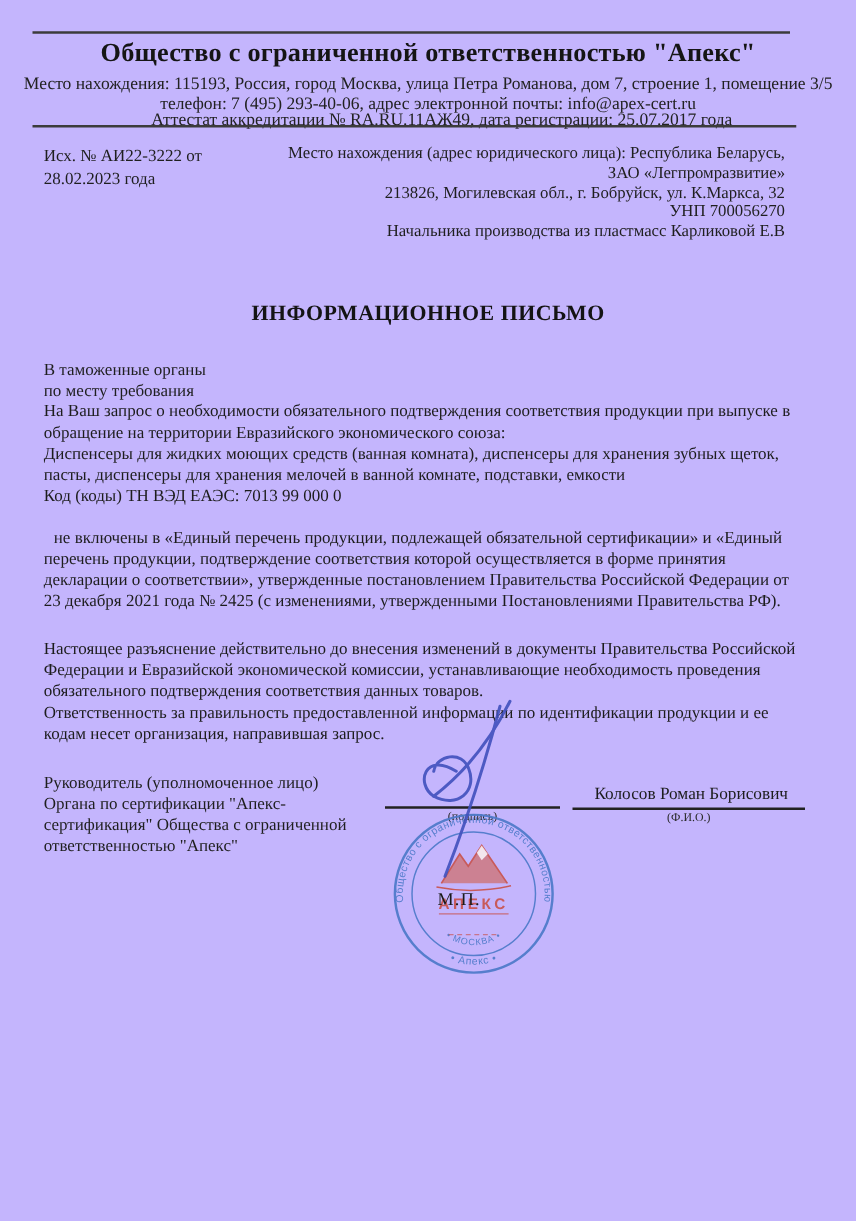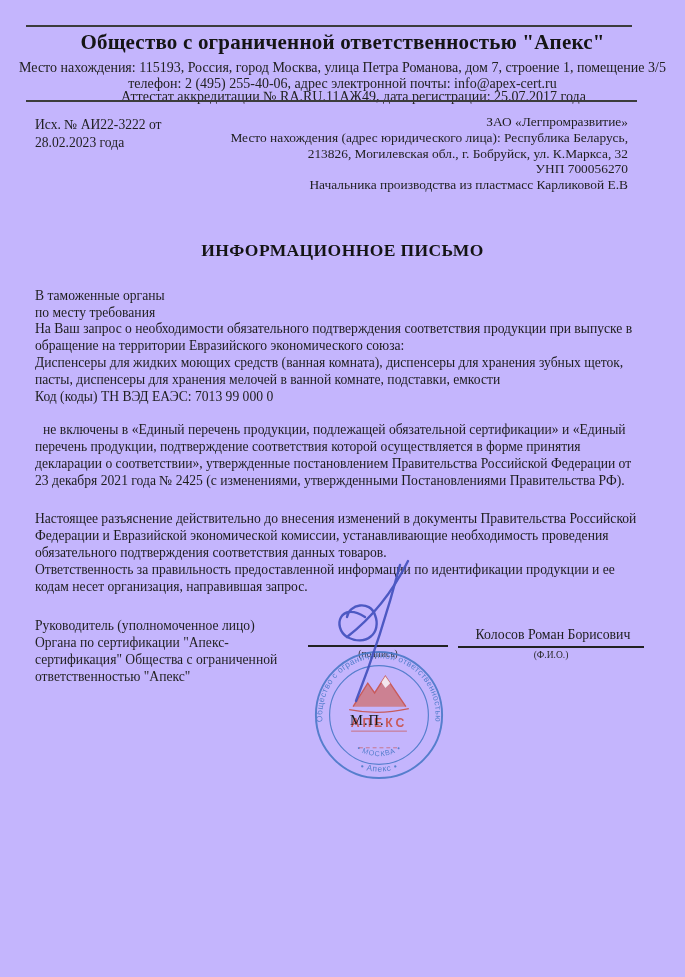--- a/index.html
+++ b/index.html
@@ -103,31 +103,31 @@
   }
 </style>
 </head>
 <body>
 
 <div class="page">
 
   <div class="rule rule-top"></div>
   <div class="org-title">Общество с ограниченной ответственностью "Апекс"</div>
   <div class="org-line org-address">Место нахождения: 115193, Россия, город Москва, улица Петра Романова, дом 7, строение 1, помещение 3/5</div>
-  <div class="org-line org-contacts">телефон: 2 (495) 255-40-06, адрес электронной почты: info@apex-cert.ru</div>
+  <div class="org-line org-contacts">телефон: 7 (495) 293-40-06, адрес электронной почты: info@apex-cert.ru</div>
   <div class="org-line org-accreditation">Аттестат аккредитации № RA.RU.11АЖ49, дата регистрации: 25.07.2017 года</div>
   <div class="rule rule-bottom"></div>
 
   <div class="ref-block">
     <div>Исх. № АИ22-3222 от</div>
     <div>28.02.2023 года</div>
   </div>
   <div class="recipient-block">
+    <div>Место нахождения (адрес юридического лица): Республика Беларусь,</div>
     <div>ЗАО «Легпромразвитие»</div>
-    <div>Место нахождения (адрес юридического лица): Республика Беларусь,</div>
     <div>213826, Могилевская обл., г. Бобруйск, ул. К.Маркса, 32</div>
     <div>УНП 700056270</div>
     <div>Начальника производства из пластмасс Карликовой Е.В</div>
   </div>
 
   <div class="letter-title">ИНФОРМАЦИОННОЕ ПИСЬМО</div>
 
   <div class="addressee-block">
     <div>В таможенные органы</div>
     <div>по месту требования</div>

